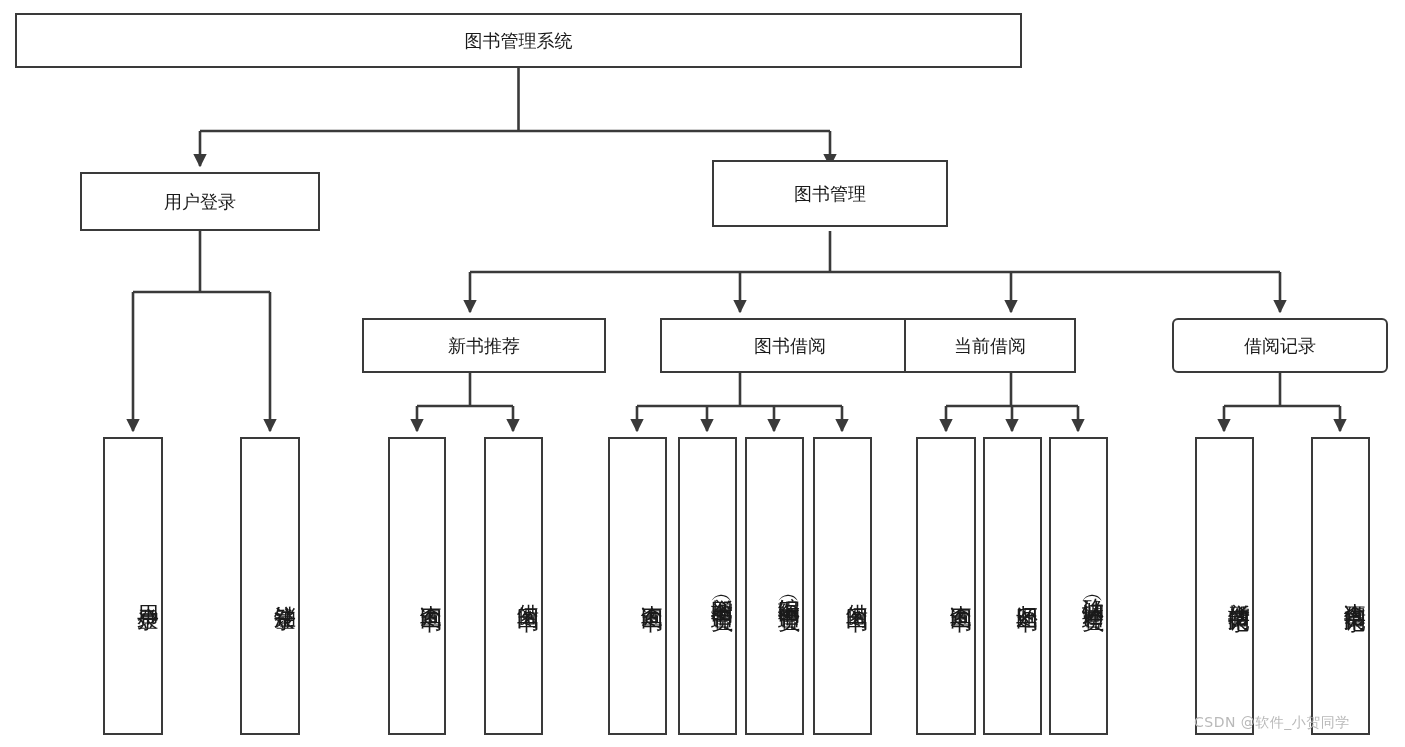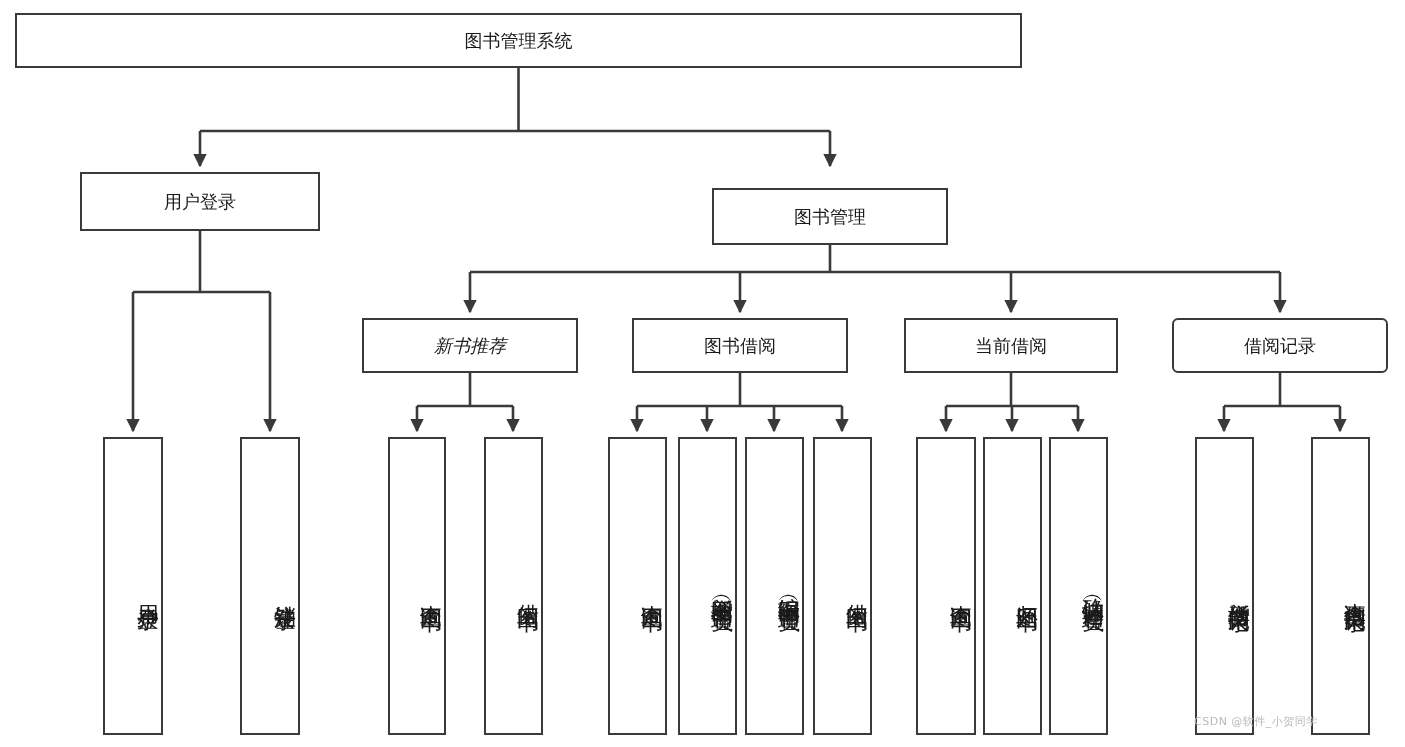--- a/index.html
+++ b/index.html
@@ -50,21 +50,21 @@
     align-items: flex-start;
     justify-content: center;
     padding-top: 10px;
   }
   .node.vert.pad-top {
     padding-top: 6px;
   }
   .watermark {
     position: absolute;
     color: #b9b9b9;
-    font-size: 11px;
+    font-size: 14px;
     letter-spacing: 0.5px;
     white-space: nowrap;
     z-index: 3;
     font-family: "DejaVu Sans", "Liberation Sans", sans-serif;
   }
 </style>
 </head>
 <body>
 
 <div id="canvas">
@@ -119,31 +119,31 @@
     </g>
   </svg>
 
   <div class="node horiz" style="left:15px; top:13px; width:1007px; height:55px;">
     <span>图书管理系统</span>
   </div>
 
   <div class="node horiz" style="left:80px; top:172px; width:240px; height:59px;">
     <span>用户登录</span>
   </div>
-  <div class="node horiz" style="left:712px; top:188px; width:236px; height:57px;">
+  <div class="node horiz" style="left:712px; top:160px; width:236px; height:67px;">
     <span>图书管理</span>
   </div>
 
-  <div class="node horiz" style="left:362px; top:318px; width:216px; height:55px;font-style:italic;">
+  <div class="node horiz" style="left:362px; top:318px; width:244px; height:55px;">
     <span>新书推荐</span>
   </div>
-  <div class="node horiz" style="left:632px; top:318px; width:216px; height:55px;">
+  <div class="node horiz" style="left:660px; top:318px; width:260px; height:55px;">
     <span>图书借阅</span>
   </div>
-  <div class="node horiz" style="left:904px; top:318px; width:214px; height:55px;">
+  <div class="node horiz" style="left:904px; top:318px; width:172px; height:55px;">
     <span>当前借阅</span>
   </div>
   <div class="node horiz" style="left:1172px; top:318px; width:216px; height:55px;border-radius:6px;">
     <span>借阅记录</span>
   </div>
 
   <div class="node vert" style="left:103px; top:437px; width:60px; height:298px;">
     <span>用户登录</span>
   </div>
   <div class="node vert" style="left:240px; top:437px; width:60px; height:298px;">

